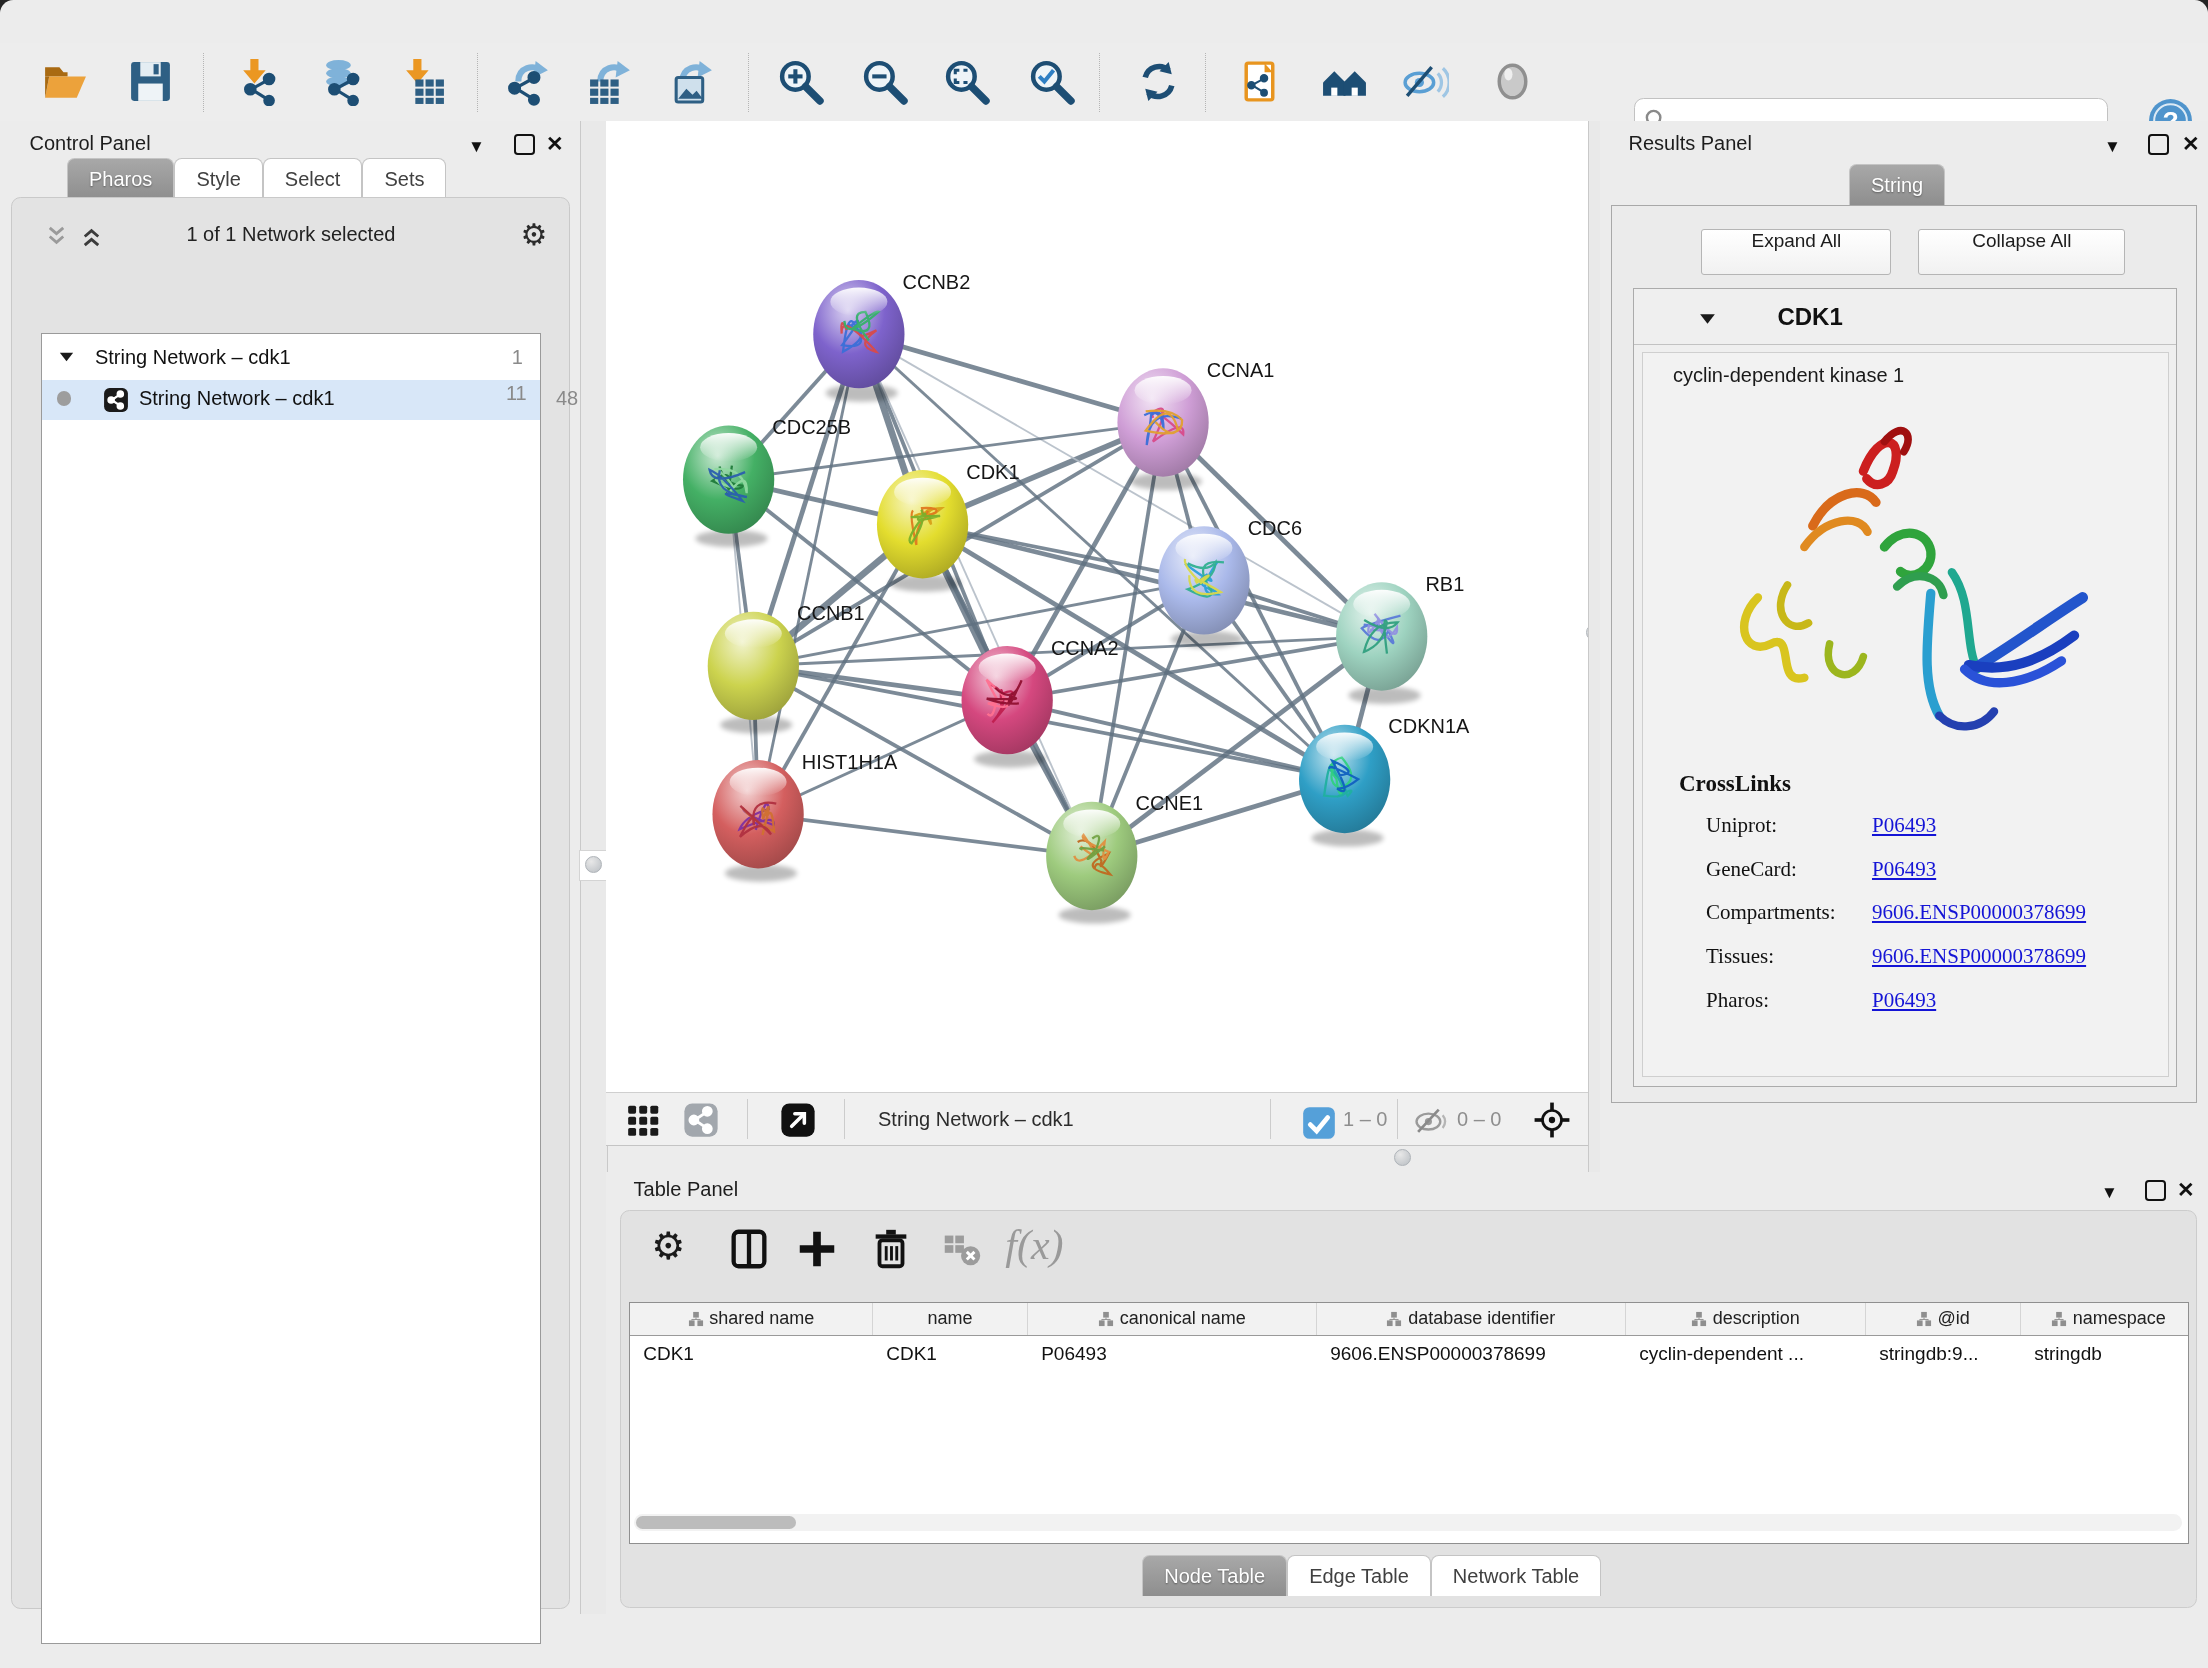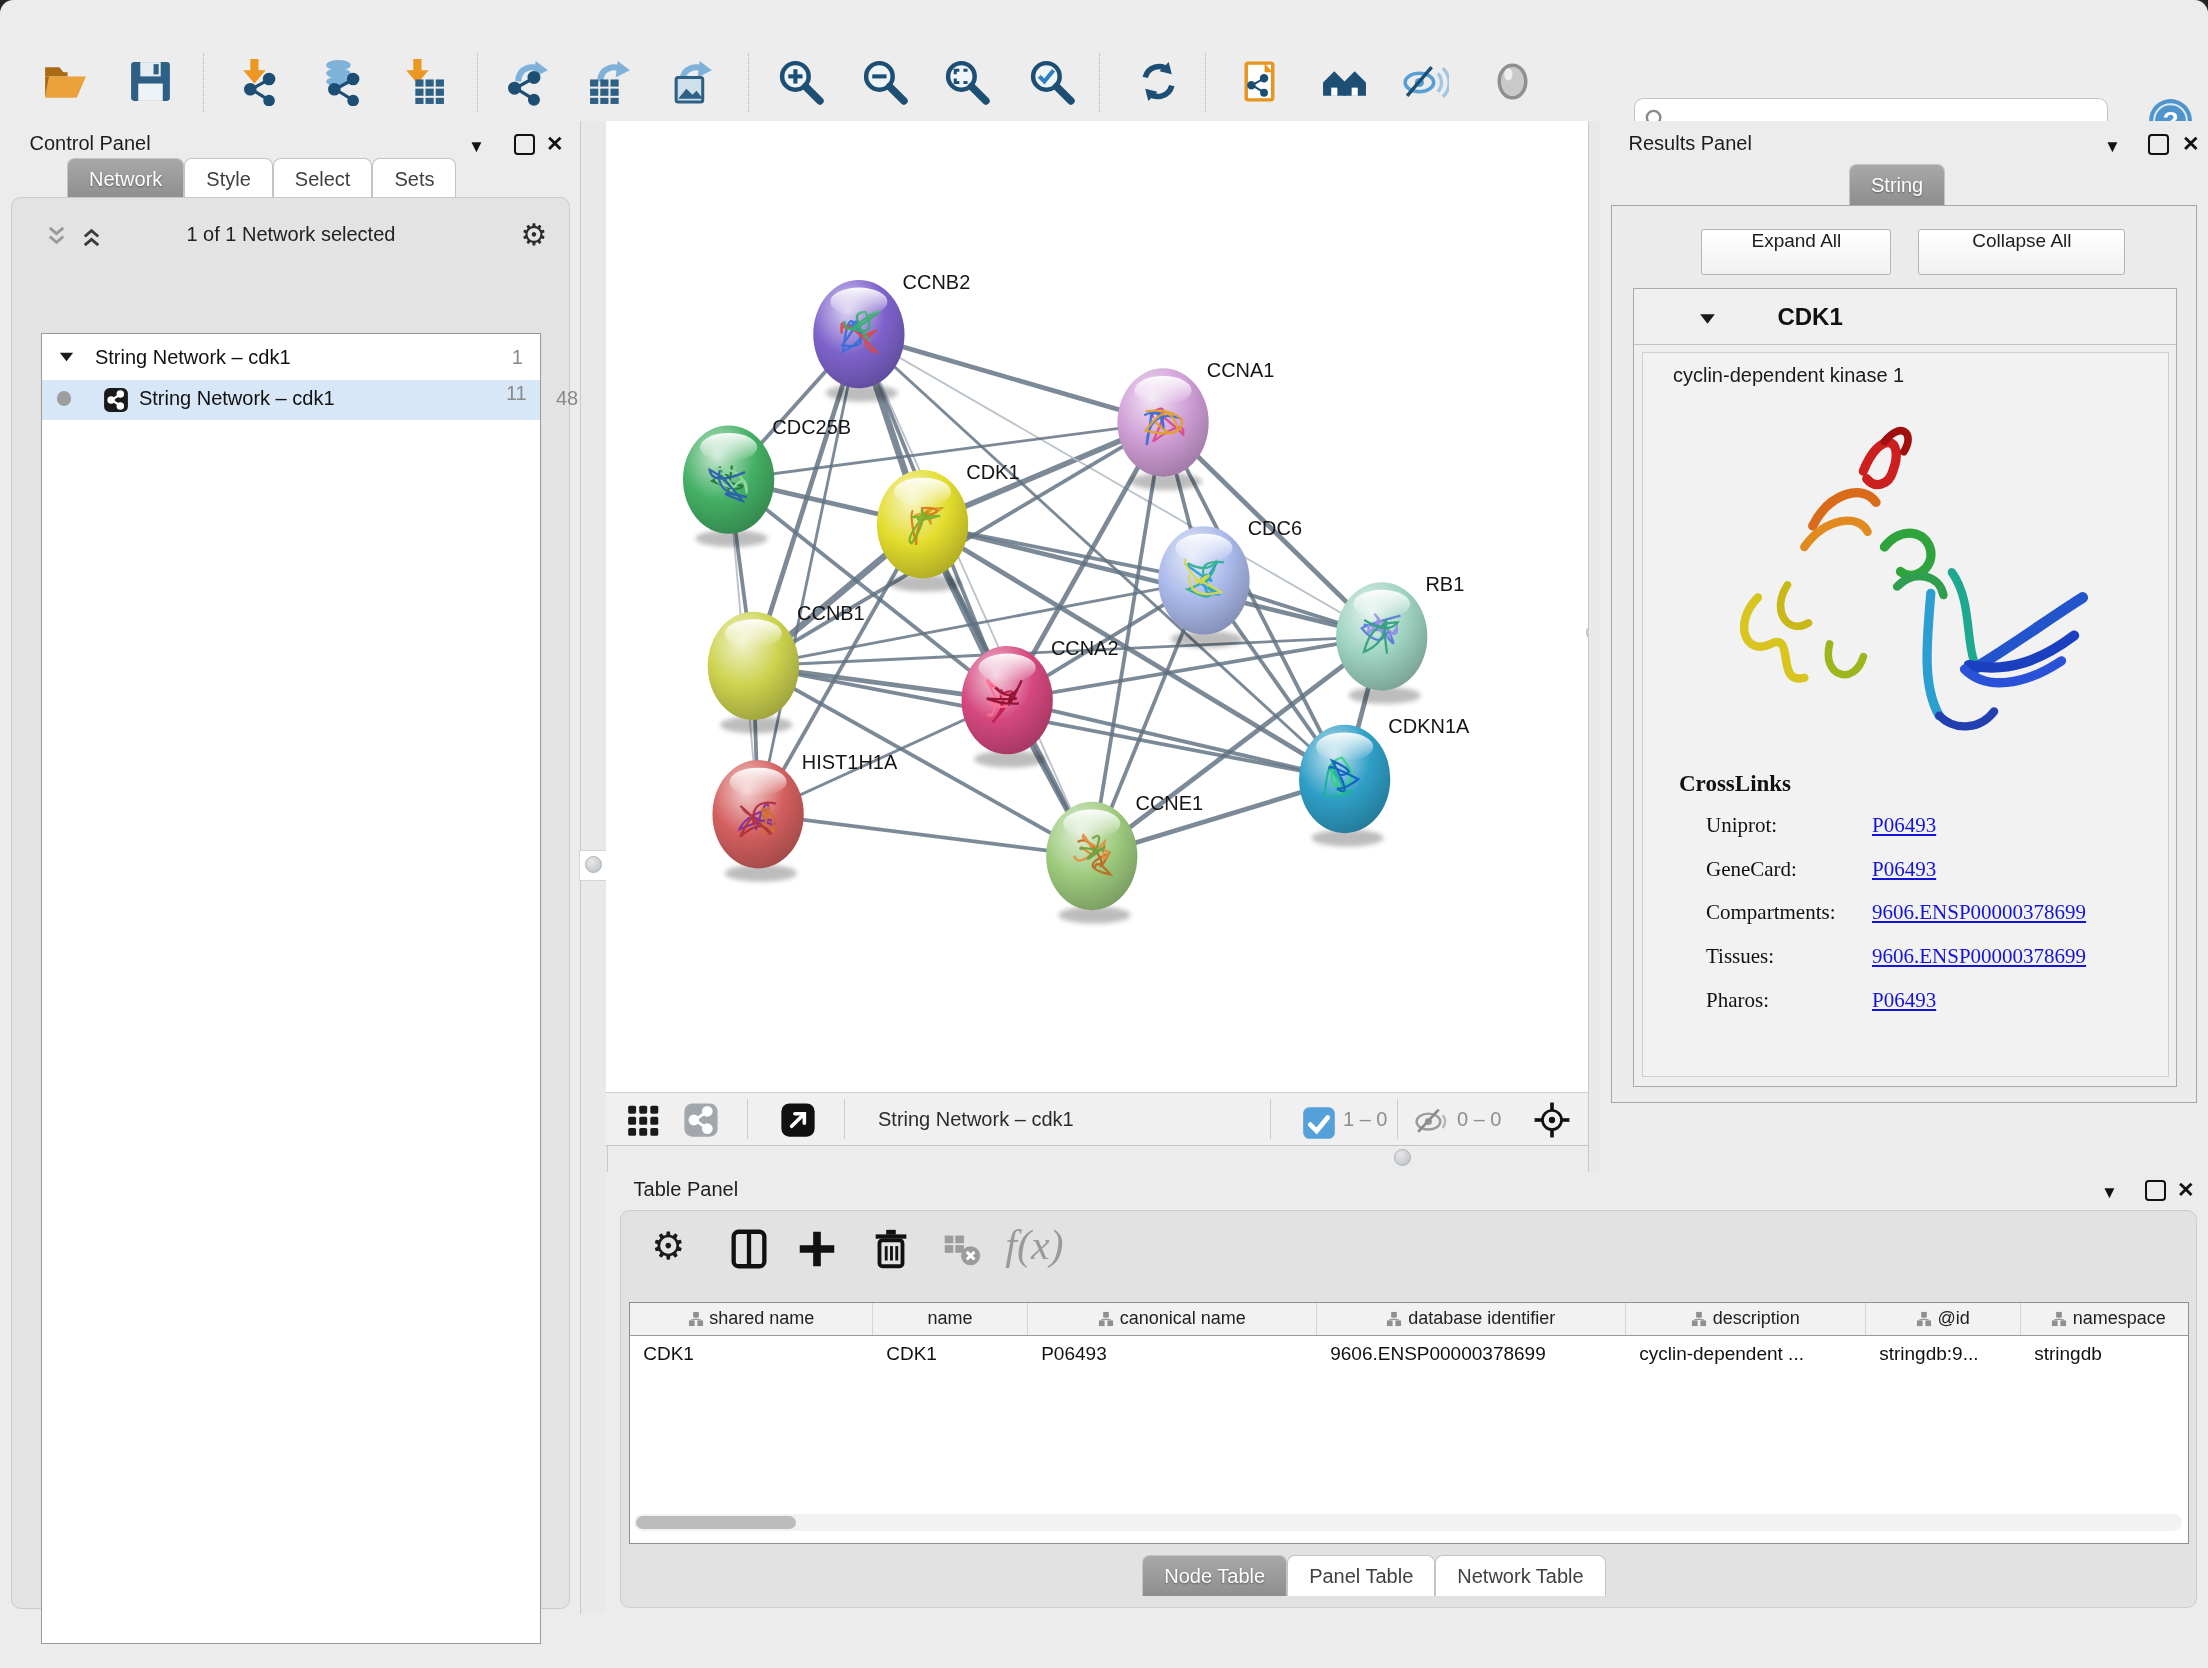--- a/index.html
+++ b/index.html
@@ -294,21 +294,21 @@
           <ellipse cx="24" cy="24" rx="13" ry="16" fill="#c9c9c9" stroke="#8f8f8f" stroke-width="3.4"></ellipse>
           <ellipse cx="20" cy="17" rx="4" ry="6" fill="#efefef"></ellipse>
         </svg></span>
     </div>
 
   <div id="control-panel">
     <div class="panel-title" style="left:29.5px;top:11.4px">Control Panel</div>
     <div class="winctl" style="left:468px;top:15px;font-size:17px">▼</div>
     <div class="winctl box" style="left:514px;top:13.3px"></div>
     <div class="winctl" style="left:546px;top:12.4px;font-weight:bold">✕</div>
-    <div id="cp-tabs"><div class="tab sel">Network</div><div class="tab">Style</div><div class="tab">Select</div><div class="tab">Sets</div></div>
+    <div id="cp-tabs"><div class="tab sel">Pharos</div><div class="tab">Style</div><div class="tab">Select</div><div class="tab">Sets</div></div>
     <div id="cp-body">
       <div id="cp-bar">
         <span style="position:absolute;left:13.3px;top:7.6px">
           <svg width="27" height="27" viewBox="0 0 28 28">
               <path d="M7 5l7 6 7-6M7 14l7 6 7-6" stroke="#9a9a9a" stroke-width="3" fill="none"></path>
             </svg>
         </span>
         <span style="position:absolute;left:49px;top:7.6px">
           <svg width="27" height="27" viewBox="0 0 28 28">
               <path d="M7 23l7-6 7 6M7 14l7-6 7 6" stroke="#3c3c3c" stroke-width="3" fill="none"></path>
@@ -769,19 +769,19 @@
                   <rect x="1" y="10" width="6" height="6"></rect>
                   <rect x="10" y="10" width="6" height="6"></rect>
                 </g>
                 <path d="M8.5 7v2M4 10V9h9v1" stroke="#8f8f8f" fill="none"></path>
               </svg><span>namespace</span></div></div>
         <div id="trow"><div class="td" style="width: 243px;">CDK1</div><div class="td" style="width: 155px;">CDK1</div><div class="td" style="width: 289px;">P06493</div><div class="td" style="width: 309px;">9606.ENSP00000378699</div><div class="td" style="width: 240px;">cyclin-dependent ...</div><div class="td" style="width: 155px;">stringdb:9...</div><div class="td" style="width: 176px;">stringdb</div></div>
         <div id="hscroll">
           <div id="hthumb"></div>
           </div>
       </div>
-      <div id="tp-tabs"><div class="tab sel">Node Table</div><div class="tab">Panel Table</div><div class="tab">Network Table</div></div>
+      <div id="tp-tabs"><div class="tab sel">Node Table</div><div class="tab">Edge Table</div><div class="tab">Network Table</div></div>
     </div>
   </div>
 
 
 </div>
 
 
 </body></html>

